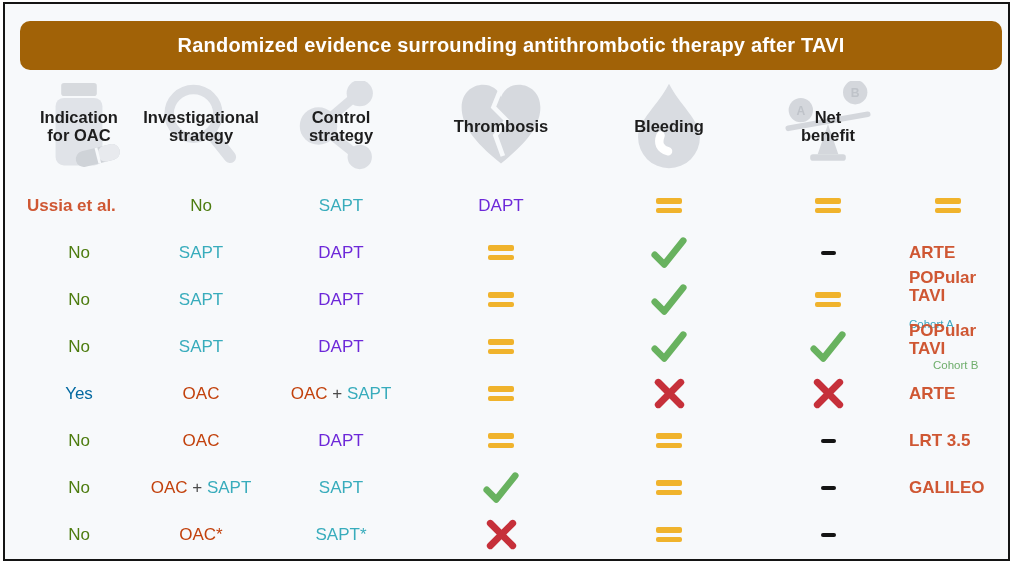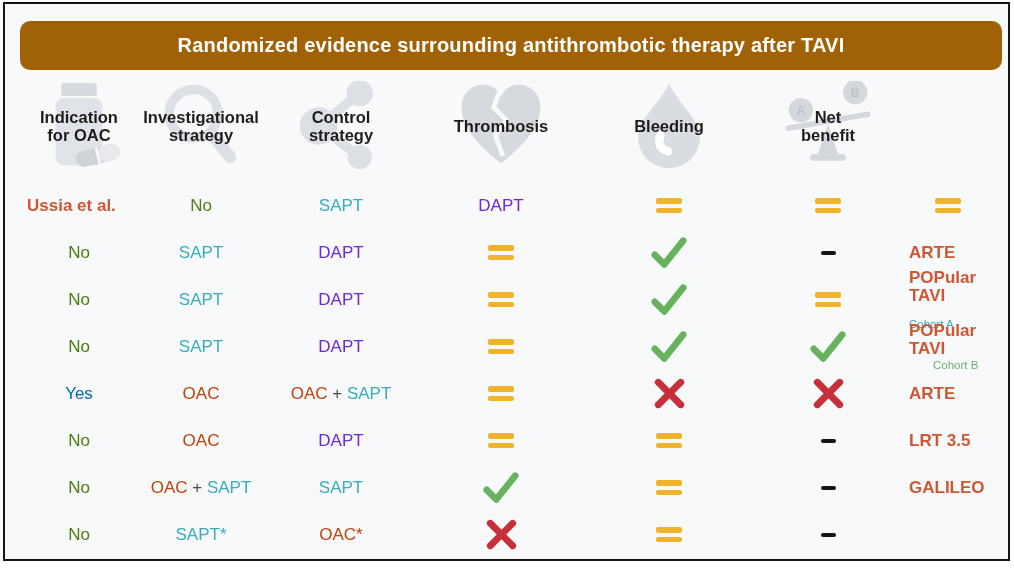--- a/index.html
+++ b/index.html
@@ -326,24 +326,24 @@
         <div class="cell">
           <div class="glyph-dash"></div>
         </div>
         <div class="cell trial">
           <div class="tname">GALILEO</div>
         </div>
         <div class="cell">
           <span class="val v-no">No</span>
         </div>
         <div class="cell">
+          <span class="val v-oac">OAC*</span>
+        </div>
+        <div class="cell">
           <span class="val v-sapt">SAPT*</span>
-        </div>
-        <div class="cell">
-          <span class="val v-oac">OAC*</span>
         </div>
         <div class="cell">
           <svg viewBox="0 0 36 36" width="31" height="31">
             <path d="M5 5 L31 31" stroke="#c6303a" stroke-width="8" stroke-linecap="round"></path>
             <path d="M31 5 L5 31" stroke="#c6303a" stroke-width="8" stroke-linecap="round"></path>
           </svg>
         </div>
         <div class="cell">
           <div class="glyph-equal">
             <i></i>

